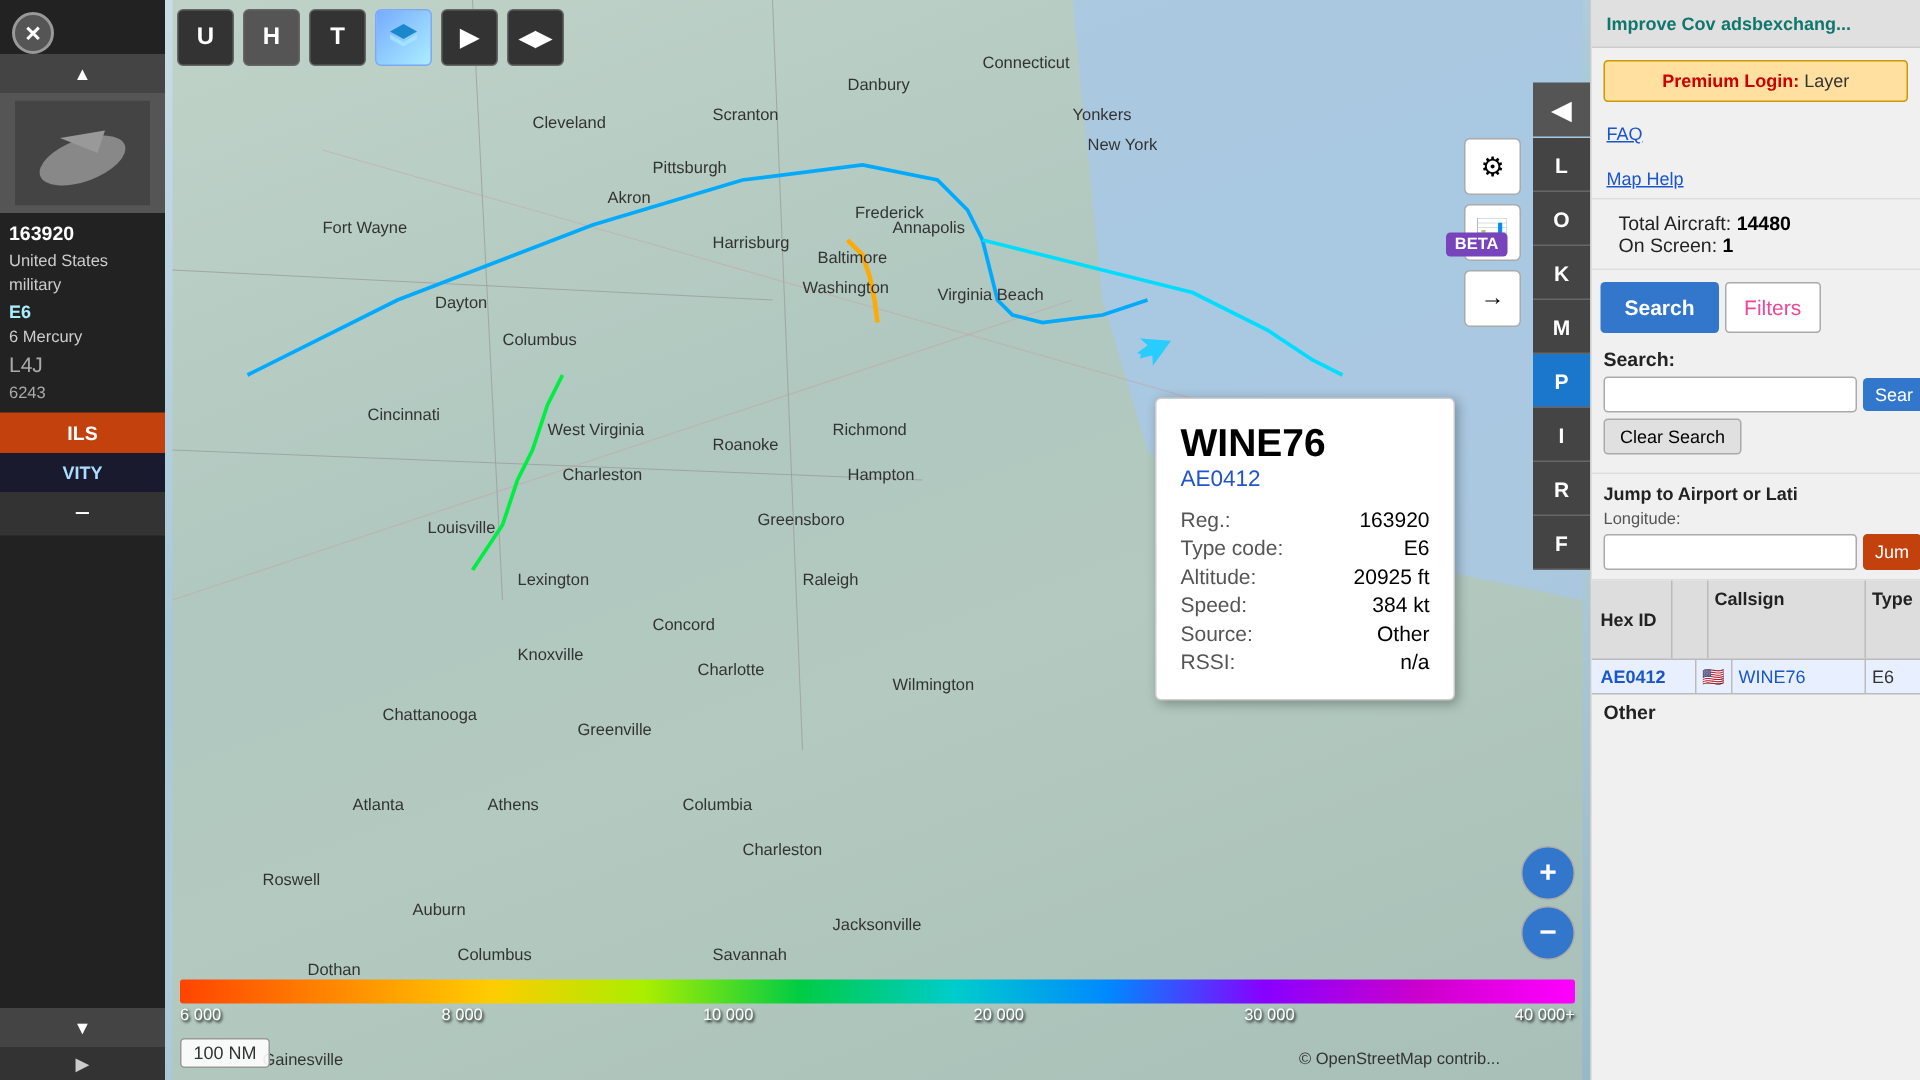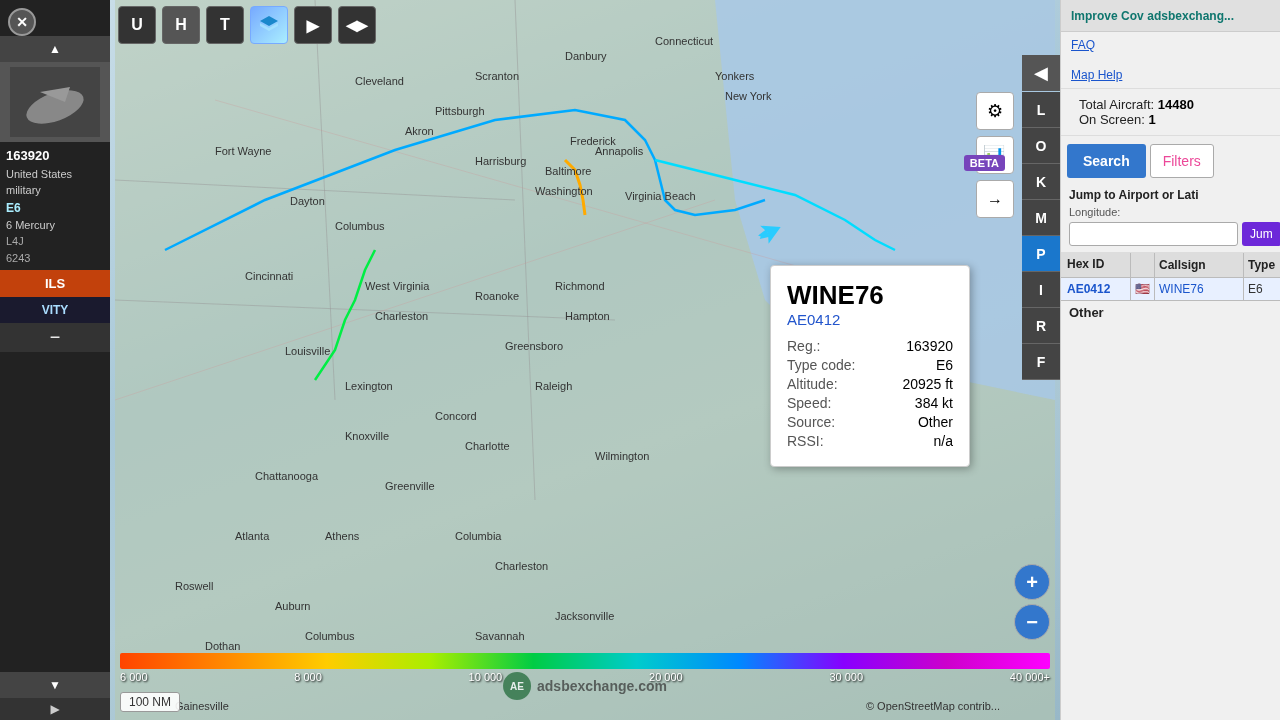--- a/index.html
+++ b/index.html
@@ -43,21 +43,21 @@
       padding: 4px 6px;
       color: #fff;
       font-size: 11px;
       line-height: 1.5;
     }
     .sidebar-info .reg { font-size: 13px; font-weight: bold; }
     .sidebar-info .country { color: #ccc; }
     .sidebar-info .mil { color: #ccc; }
     .sidebar-info .type { color: #aef; font-weight: bold; font-size: 12px; }
     .sidebar-info .model { color: #ccc; }
-    .sidebar-info .icao { color: #aaa; font-size: 11px; }
+    .sidebar-info .icao { color: #aaa; font-size: 14px; }
     .sidebar-info .small-num { font-size: 11px; color: #aaa; }
     .sidebar-green-bar {
       background: #c2410c; color: #fff; font-weight: bold;
       text-align: center; padding: 6px 0; font-size: 13px; cursor: pointer;
     }
     .sidebar-dark-bar {
       background: #1a1a2e; color: #adf; font-weight: bold;
       text-align: center; padding: 6px 0; font-size: 12px; cursor: pointer;
     }
     .sidebar-minus-btn {
@@ -288,31 +288,31 @@
       background: #e0e0e0; border: 1px solid #aaa;
       padding: 4px 10px; border-radius: 3px; font-size: 12px; cursor: pointer;
       margin-bottom: 6px;
     }
     .jump-section { padding: 6px 8px; border-bottom: 1px solid #ddd; }
     .jump-label { font-weight: bold; font-size: 12px; margin-bottom: 4px; }
     .jump-sub { font-size: 11px; color: #555; margin-bottom: 4px; }
     .jump-row { display: flex; gap: 4px; }
     .jump-input { flex: 1; padding: 4px 6px; border: 1px solid #aaa; border-radius: 3px; font-size: 12px; }
     .jump-btn {
-      background: #6d28d9; color: #fff; border: none;
+      background: #c2410c; color: #fff; border: none;
       padding: 4px 8px; border-radius: 3px; font-size: 12px; cursor: pointer;
     }
     
     .table-section { padding: 0; }
     .table-header {
       display: flex; background: #ddd;
       border-bottom: 1px solid #bbb;
       font-weight: bold; font-size: 12px;
     }
-    .th-hexid { width: 70px; padding: 4px 6px; border-right: 1px solid #bbb; }
+    .th-hexid { width: 54px; padding: 19px 6px; border-right: 1px solid #bbb; }
     .th-flag { width: 24px; padding: 5px 2px; border-right: 1px solid #bbb; }
     .th-callsign { flex: 1; padding: 5px 4px; border-right: 1px solid #bbb; }
     .th-type { width: 36px; padding: 5px 4px; }
     .table-row-item {
       display: flex; background: #e8f0ff;
       border-bottom: 1px solid #bbb; align-items: center;
       font-size: 12px; cursor: pointer;
     }
     .td-hexid { width: 70px; padding: 4px 6px; border-right: 1px solid #bbb; color: #1a55cc; font-weight: bold; }
     .td-flag { width: 24px; padding: 4px 2px; border-right: 1px solid #bbb; text-align: center; }
@@ -539,50 +539,58 @@
     </div>
   </div>
 
   <div class="zoom-controls">
     <div class="zoom-btn" style="background:#3377cc;color:#fff;border-radius:50%;">+</div>
     <div class="zoom-btn" style="background:#3377cc;color:#fff;border-radius:50%;">−</div>
   </div>
 
   <div class="scale-indicator">100 NM</div>
 
-  <div class="watermark">
-    <div class="watermark-logo">AE</div>
-    <span class="watermark-text">adsbexchange.com</span>
-  </div>
 
   <div class="attribution">
     <span>© OpenStreetMap contrib...</span>
   </div>
 </div>
 
 <div id="right-panel">
   <div class="right-panel-header">
     <div class="improve-cov">
       <span>Improve Cov</span>
       <span>adsbexchang...</span>
     </div>
   </div>
+  <div class="premium-login">
+    <strong>Premium Login:</strong>
+    <span>Layer</span>
+  </div>
   <div class="right-links">
     <span class="right-link">FAQ</span>
     <span class="right-link">Map Help</span>
   </div>
   <div class="right-stats">
     <span>Total Aircraft:</span>
     <strong>14480</strong><br>
     <span>On Screen:</span>
     <strong>1</strong>
   </div>
   <div class="right-search-buttons">
     <button class="btn-search">Search</button>
     <button class="btn-filters">Filters</button>
+  </div>
+  <div class="search-section">
+    <div class="search-label">Search:</div>
+    <div class="search-row">
+      <input class="search-input" type="text" placeholder="" style="">
+      <button class="search-go-btn">Sear</button>
+    </div>
+    <button class="clear-search-btn">Clear Search</button>
   </div>
   <div class="jump-section">
     <div class="jump-label">Jump to Airport or Lati</div>
     <div class="jump-sub">Longitude:</div>
     <div class="jump-row">
       <input class="jump-input" type="text" style="">
       <button class="jump-btn">Jum</button>
     </div>
   </div>
   <div class="table-section">

